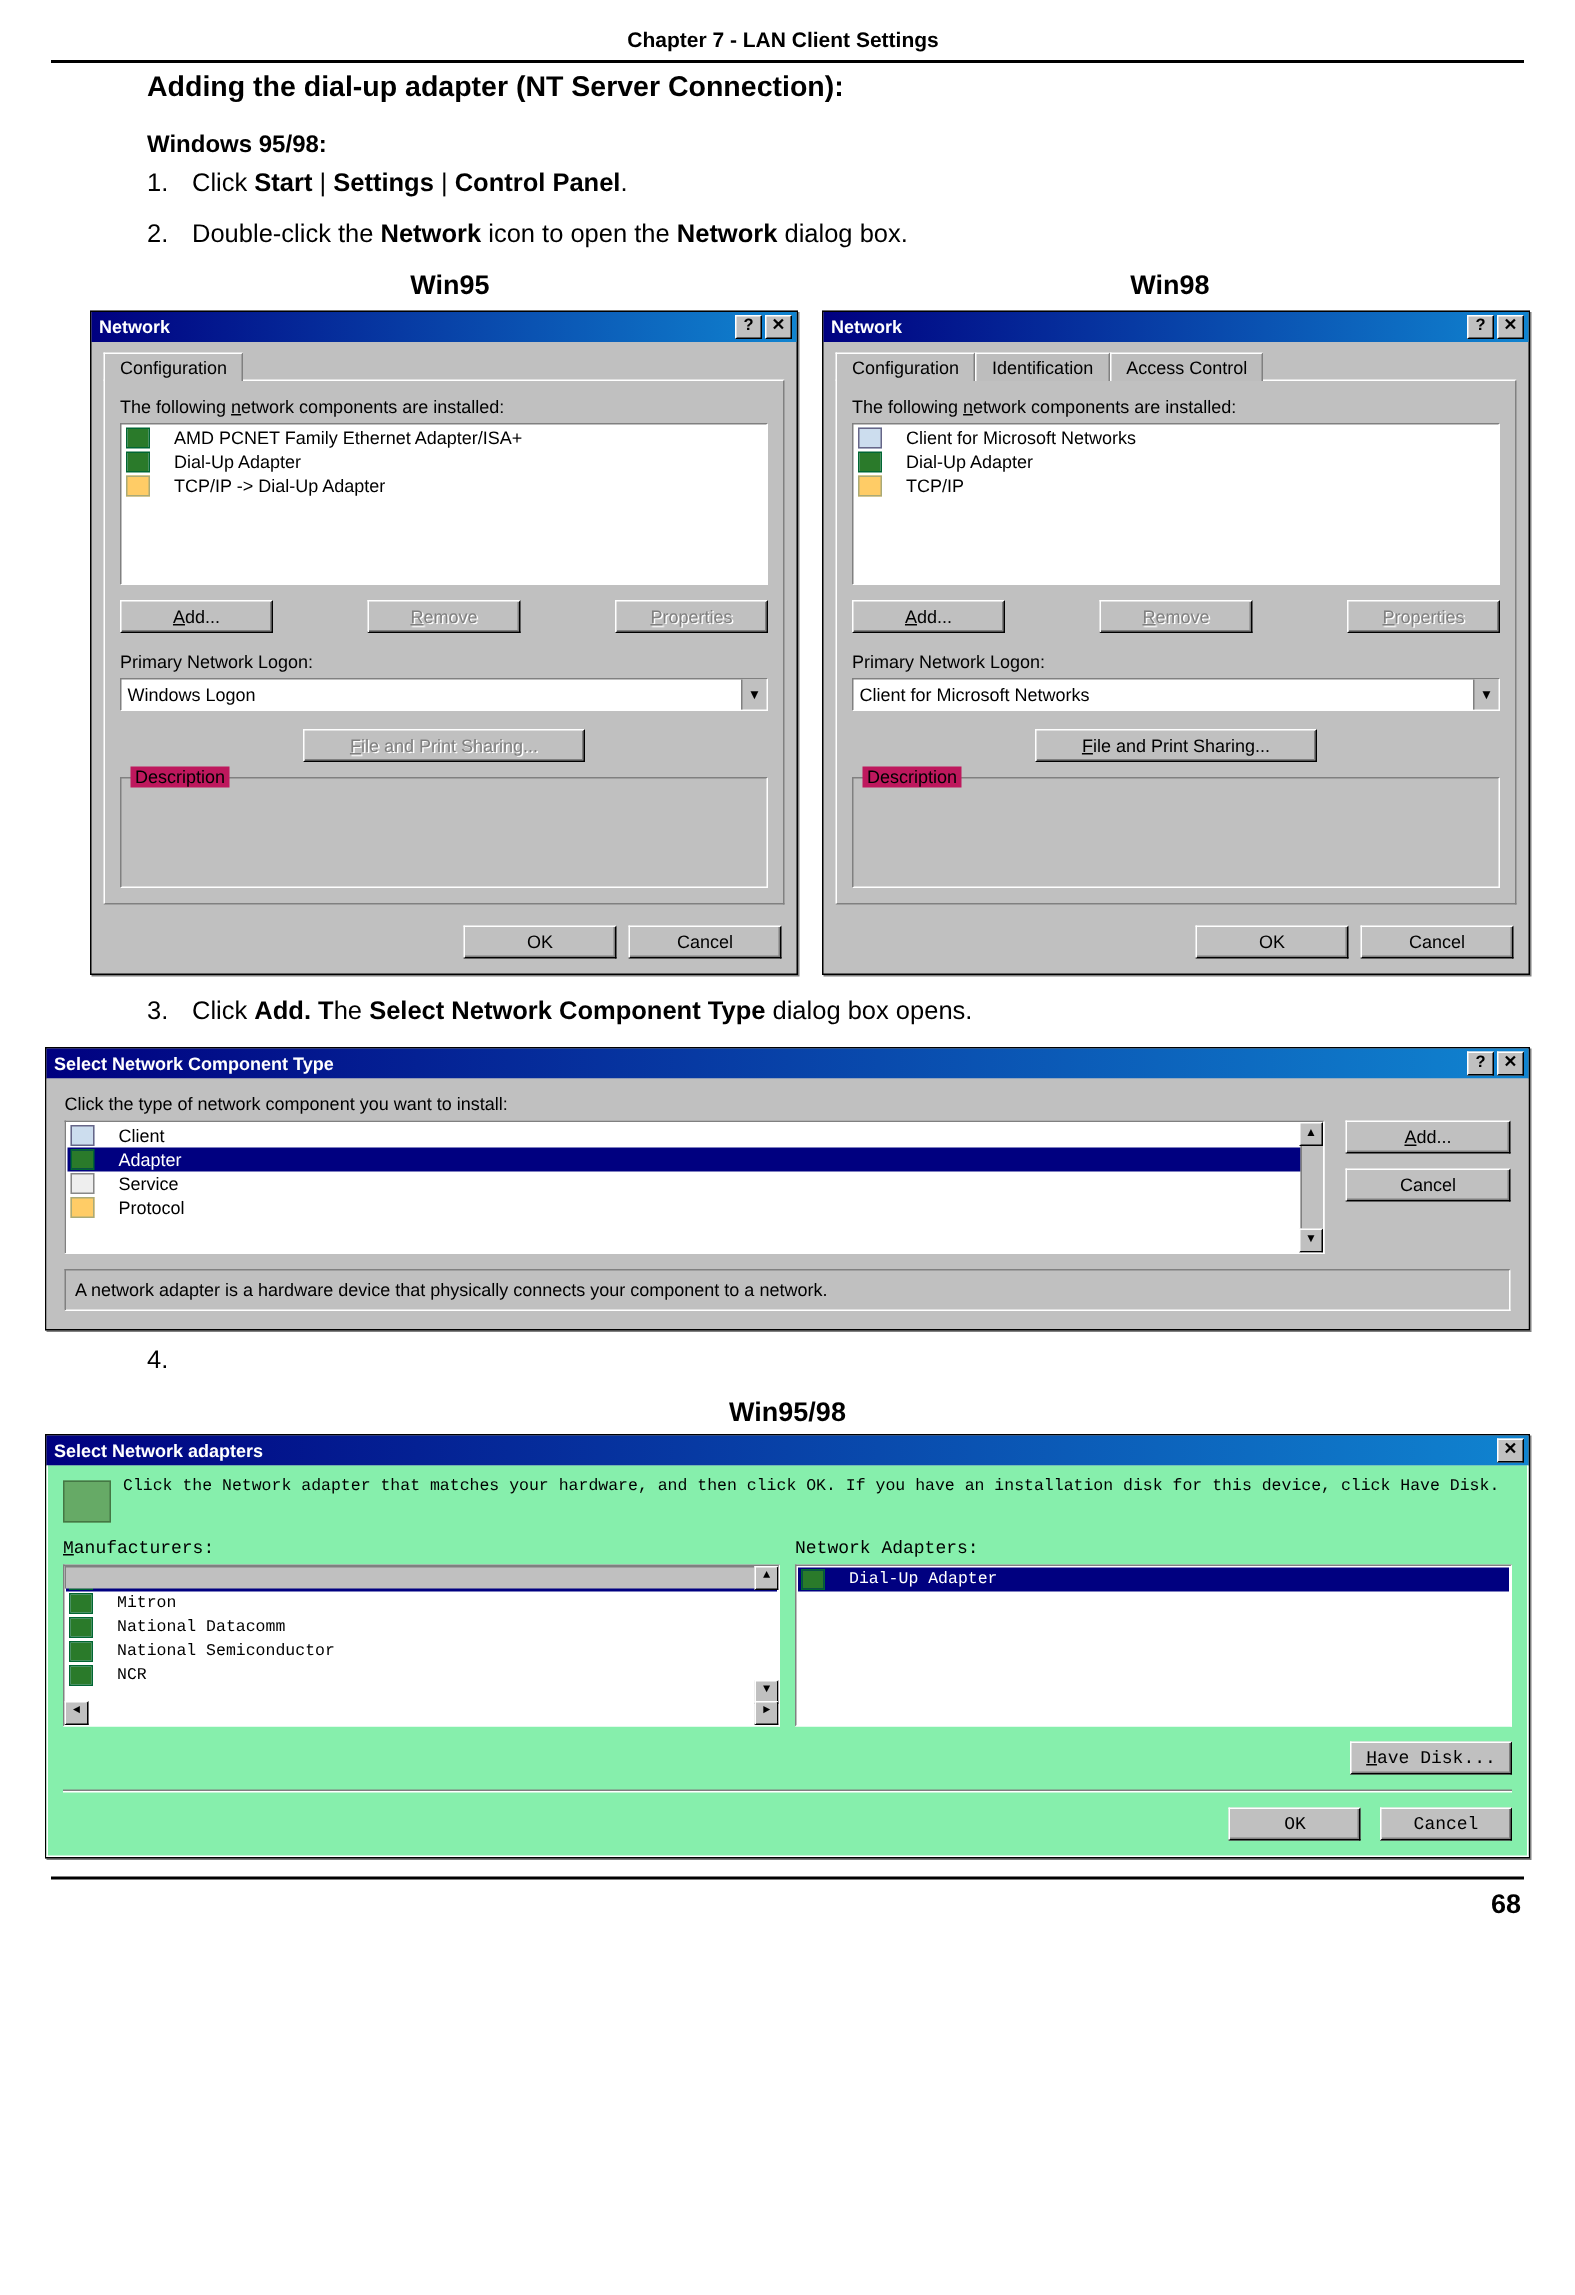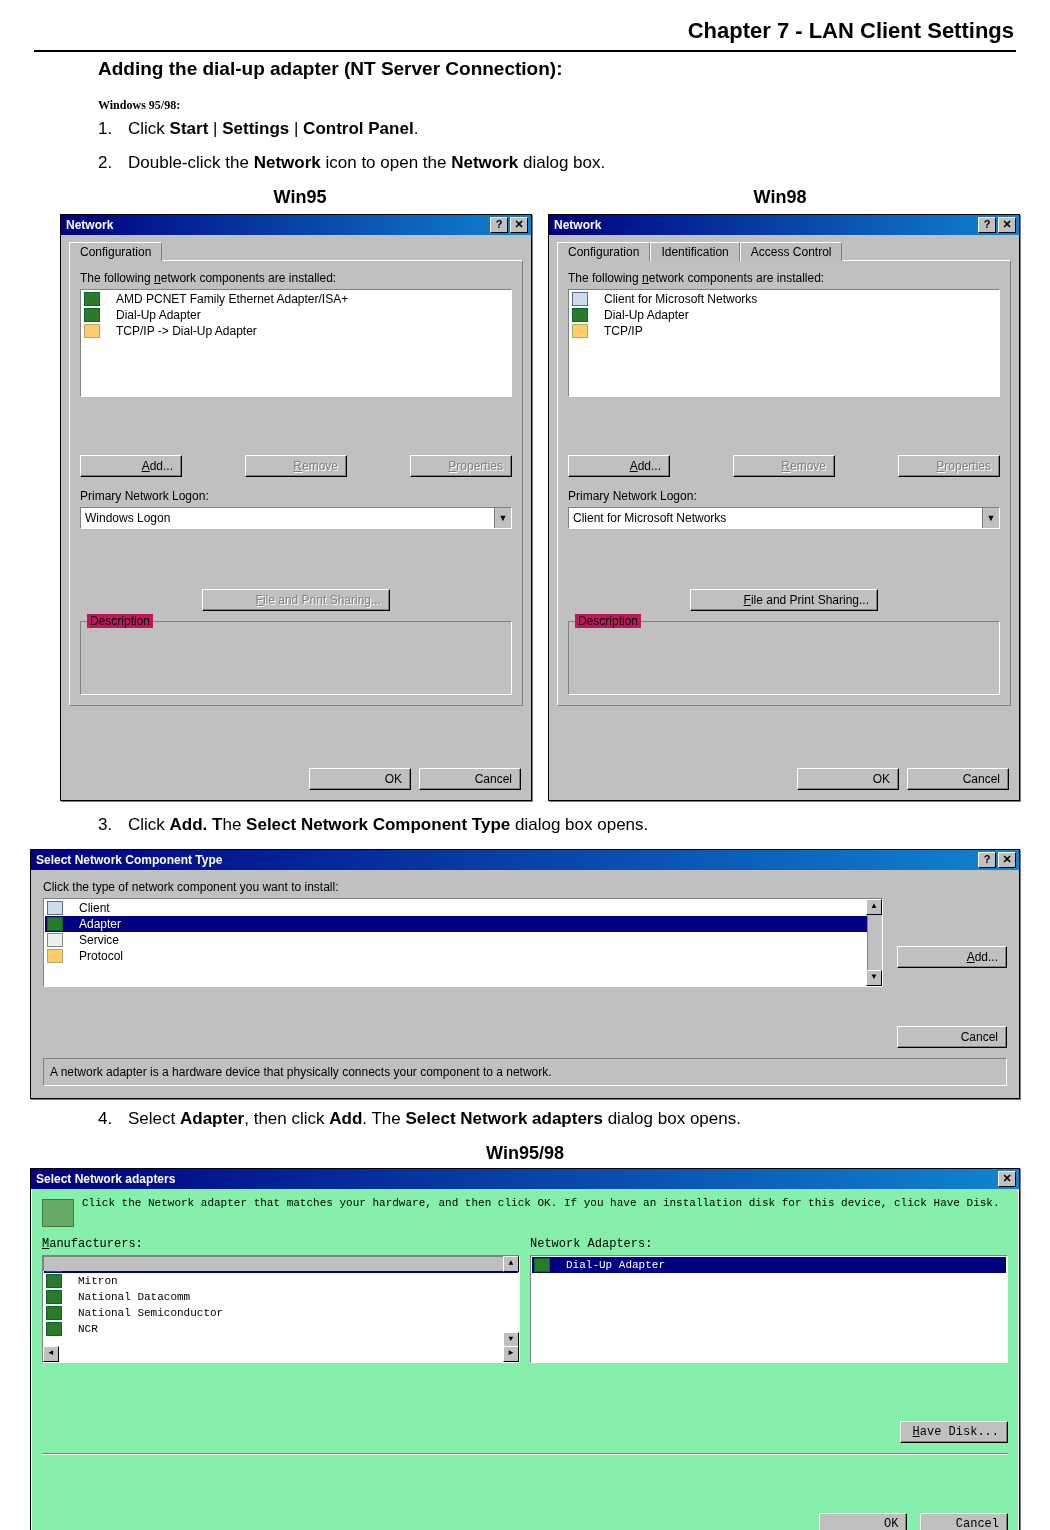--- a/index.html
+++ b/index.html
@@ -3,24 +3,24 @@
 <meta charset="utf-8">
 <style>
   body {
     margin: 0;
     font-family: Arial, Helvetica, sans-serif;
     background: #fff;
     color: #000;
     width: 1050px;
   }
   .page { width: 1050px; padding: 18px 30px 20px 30px; box-sizing: border-box; position: relative; }
-  .chapter-title { text-align: right; font-weight: bold; font-size: 22px; margin: 0 6px 6px 0; }
+  .chapter-title { text-align: center; font-weight: bold; font-size: 14px; margin: 0 6px 6px 0; }
   .hr-top { border: none; border-top: 2px solid #000; margin: 0 4px 6px 4px; }
   .section-heading { font-weight: bold; font-size: 19px; margin: 6px 0 18px 68px; }
-  .subheading { font-weight: bold; font-size: 12px; margin: 0 0 6px 68px; font-family: Liberation Serif, serif; }
+  .subheading { font-weight: bold; font-size: 16px; margin: 0 0 6px 68px; }
   .ol { margin: 0 0 14px 68px; padding: 0; list-style: none; }
   .ol li { font-size: 17px; margin-bottom: 14px; display: flex; }
   .ol li .num { width: 30px; flex: none; }
   .col-labels { display: flex; margin-left: 30px; }
   .col-labels div { flex: 1; text-align: center; font-weight: bold; font-size: 18px; margin-bottom: 6px; }
   .dialogs-row { display: flex; gap: 16px; margin-left: 30px; margin-bottom: 14px; }
   .dialog-shell {
     background: #c0c0c0; border: 1px solid #000; flex: 1;
     box-shadow: 1px 1px 0 #808080; font-family: "MS Sans Serif", Tahoma, sans-serif;
     font-size: 12px;
@@ -56,23 +56,22 @@
   .listbox .item { display:flex; align-items:center; font-size:12px; padding:1px 2px; gap:16px; white-space: nowrap;}
   .listbox .item.selected { background:#000080; color:#fff; }
   .ic { width:14px; height:12px; display:inline-block; flex:none; }
   .ic-card { background: linear-gradient(#2a7a2a,#2a7a2a); border:1px solid #063; }
   .ic-net  { background: #ffcc66; border:1px solid #aa7; }
   .ic-node { background: #eee; border:1px solid #888; }
   .ic-comp { background: #ccddee; border:1px solid #668; }
   .btn-row { display:flex; gap:10px; margin-top:10px; justify-content:space-between; }
   .btn {
     background:#c0c0c0; border:1px solid #fff; border-right-color:#000; border-bottom-color:#000;
-    padding:3px 8px; font-size:12px; min-width:84px; text-align:right;
+    padding:3px 8px; font-size:12px; min-width:84px; text-align:center;
     box-shadow: inset -1px -1px 0 #808080;
-    margin-top: 48px;
   }
   .btn.disabled { color:#808080; text-shadow: 1px 1px 0 #fff; }
   .combo {
     display:flex; background:#fff; border:1px solid #808080; border-right-color:#fff; border-bottom-color:#fff;
     height:20px; align-items:center;
   }
   .combo .value { flex:1; padding:0 4px; font-size:12px; }
   .combo .arrow {
     width:16px; height:100%; background:#c0c0c0; border-left:1px solid #808080;
     display:flex; align-items:center; justify-content:center; font-size:9px;
@@ -312,23 +311,20 @@
           </div>
         </div>
         <div class="mid-desc">A network adapter is a hardware device that physically connects your component to a network.</div>
       </div>
     </div>
   </div>
 
   <ul class="ol">
     <li>
       <span class="num">4.</span>
-      <span>
-        <span>Select </span><b>Adapter</b><span>, then click </span><b>Add</b><span>. The </span><b>Select Network adapters</b><span> dialog box opens.</span>
-      </span>
     </li>
   </ul>
 
   <div style="text-align:center; font-weight:bold; font-size:18px; margin-bottom:4px;">Win95/98</div>
 
   <div class="center-block">
     <div class="dialog-shell adapters-dialog">
       <div class="titlebar">
         <span class="title-text">Select Network adapters</span>
         <span class="winbtn">✕</span>

